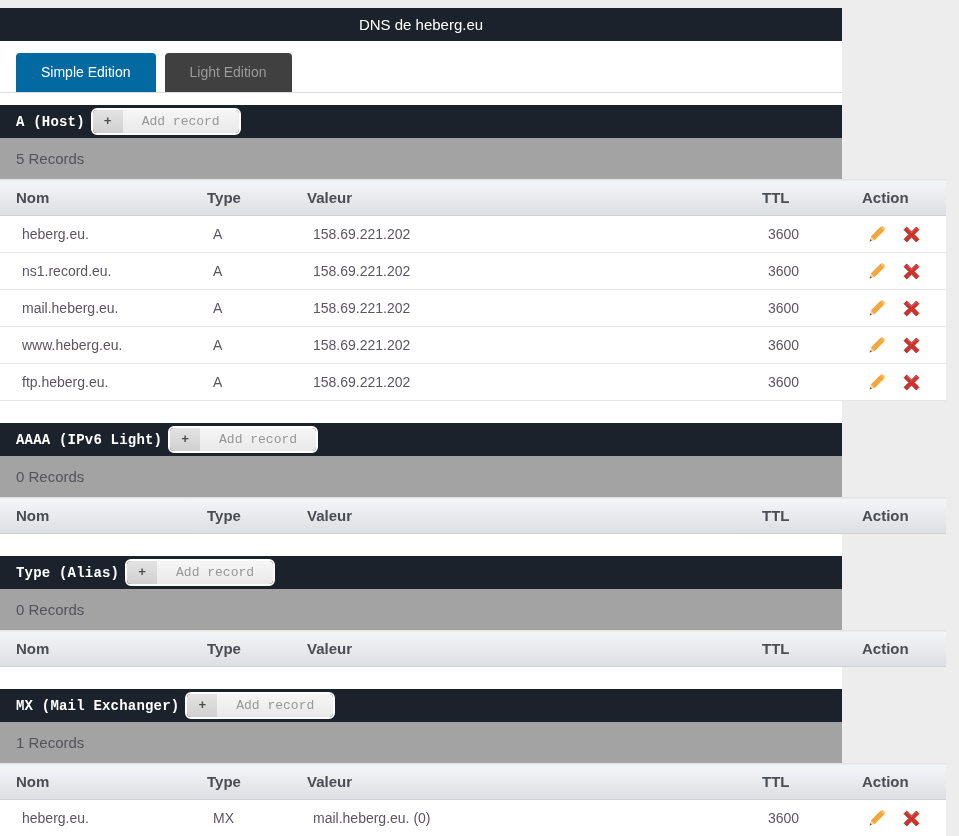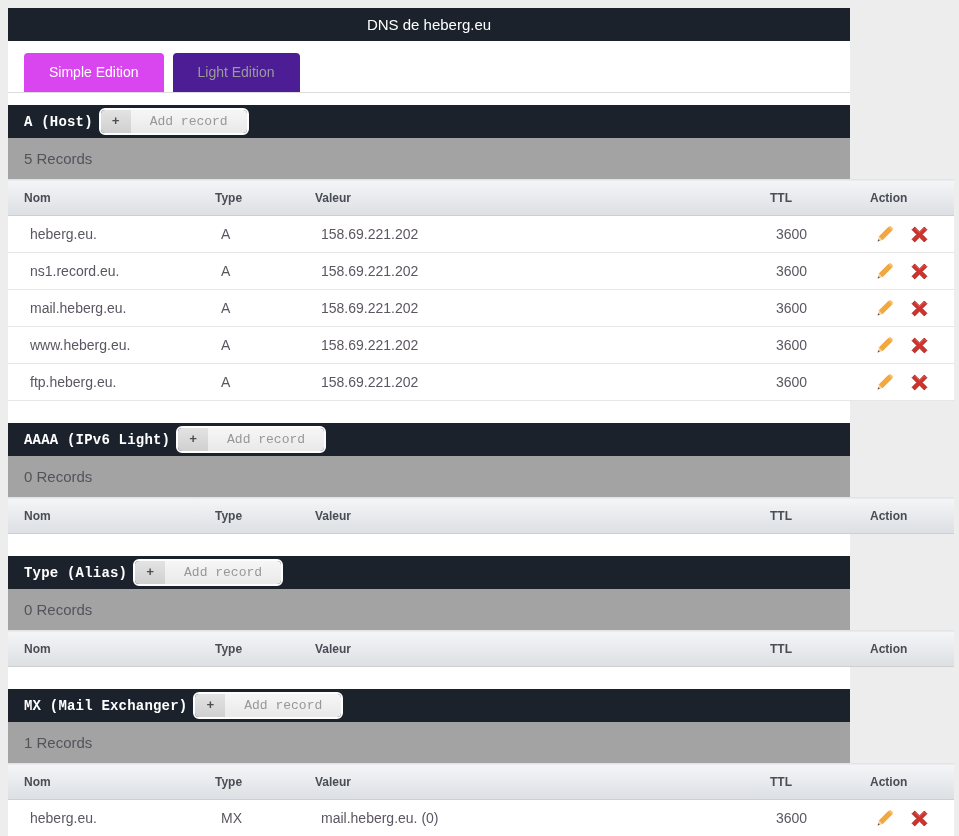--- a/index.html
+++ b/index.html
@@ -3,40 +3,40 @@
 <meta charset="utf-8">
 <style>
   * { box-sizing: border-box; }
   html, body {
     margin: 0; padding: 0;
     width: 959px; height: 836px;
     overflow: hidden;
     background: #ededed;
     font-family: "Liberation Sans", sans-serif;
   }
-  .page { margin: 8px 5px 0 8px; width: 842px; }
+  .page { margin: 8px 5px 0 0; width: 842px; }
 
   
   .titlebar {
     background: #1b222b; color: #fff;
     height: 33px; line-height: 33px;
     text-align: center; font-size: 15px;
   }
 
   
   .tabs-wrap { background: #fff; padding-top: 12px; }
   .tabs { display: flex; gap: 9px; padding-left: 16px; border-bottom: 1px solid #dcdcdc; }
   .tab {
     height: 39px; line-height: 39px;
     padding: 0 25px; font-size: 14px;
-    background: #4c1d95; color: #9a9a9a;
+    background: #404040; color: #9a9a9a;
     border-radius: 4px 4px 0 0; cursor: pointer;
     white-space: nowrap;
   }
-  .tab.active { background: #d946ef; color: #fff; }
+  .tab.active { background: #0369a1; color: #fff; }
   .tabs-space { background: #fff; height: 12px; }
 
   
   .section-header {
     background: #1b222b; height: 33px;
     display: flex; align-items: center;
     padding-left: 16px; color: #fff; font-family: Liberation Mono, monospace;
   }
   .section-title { font-weight: bold; font-size: 14px; letter-spacing: .2px; }
   .add-btn {
@@ -56,21 +56,21 @@
   .records-line {
     background: #a3a3a3; height: 41px; line-height: 41px;
     padding-left: 16px; color: #55525a; font-size: 15px;
   }
 
   table { width: 946px; border-collapse: collapse; table-layout: fixed; background: #fff; }
   col.c-nom { width: 191px; } col.c-type { width: 100px; }
   col.c-valeur { width: 455px; } col.c-ttl { width: 100px; } col.c-action { width: 100px; }
   thead th {
     background: linear-gradient(#f4f5f7, #dcdfe3);
-    text-align: left; font-size: 12px; font-weight: bold; color: #494d54;
+    text-align: left; font-size: 15px; font-weight: bold; color: #494d54;
     height: 36px; padding: 0 0 0 16px;
     border-top: 1px solid #e3e3e3; border-bottom: 1px solid #cfcfcf;
   }
   tbody td {
     height: 37px; padding: 0 0 0 22px;
     border-bottom: 1px solid #e6e6e6;
     color: #5b5661; font-size: 14px;
     white-space: nowrap; overflow: hidden;
   }
   .actions { display: flex; align-items: center; gap: 17px; }

